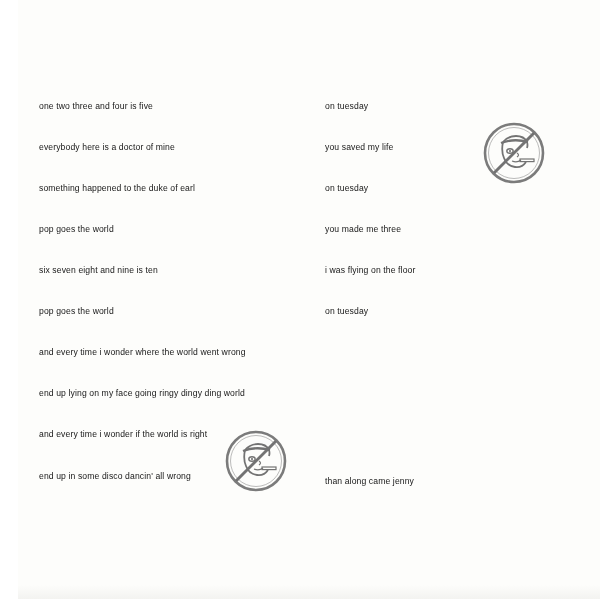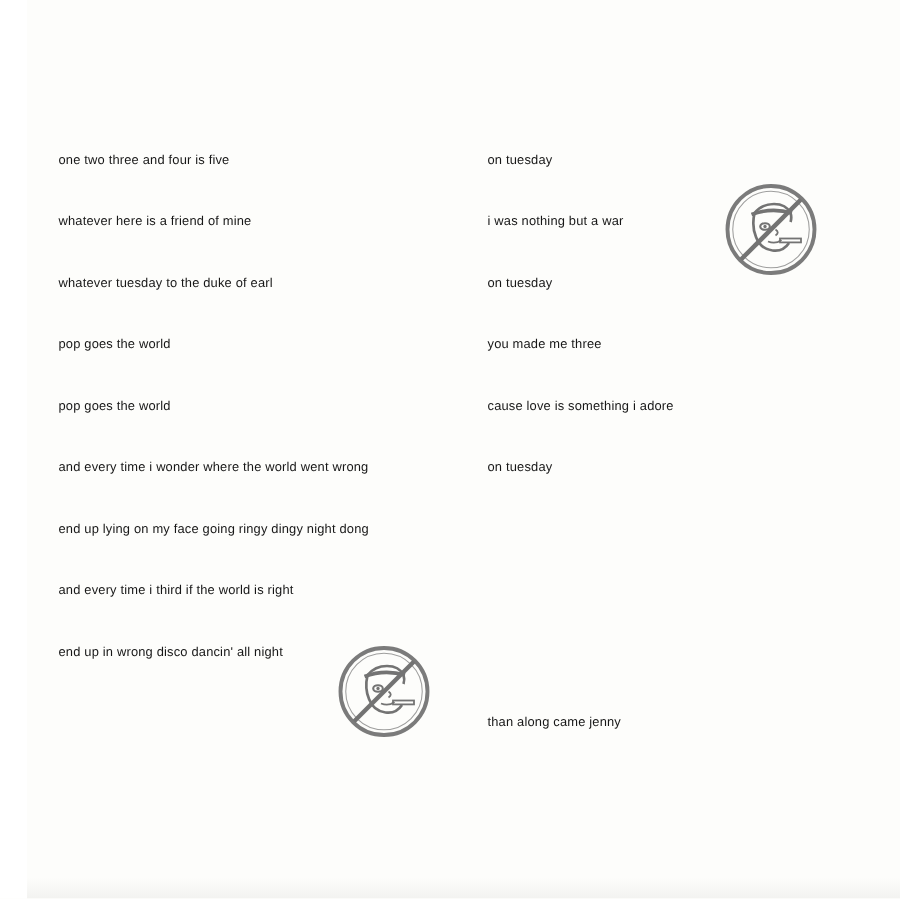--- a/index.html
+++ b/index.html
@@ -82,50 +82,51 @@
 </style>
 </head>
 <body>
 
 <div class="page">
 
   <div class="col col-left">
 
     <div class="stanza">
       <span class="line">one two three and four is five</span>
-      <span class="line">whatever here is a friend of mine</span>
-      <span class="line">whatever tuesday to the duke of earl</span>
+      <span class="line">everybody here is a doctor of mine</span>
+      <span class="line">something happened to the duke of earl</span>
       <span class="line">pop goes the world</span>
+      <span class="line">six seven eight and nine is ten</span>
       <span class="line">pop goes the world</span>
       <span class="line">and every time i wonder where the world went wrong</span>
-      <span class="line">end up lying on my face going ringy dingy night dong</span>
-      <span class="line">and every time i third if the world is right</span>
-      <span class="line">end up in wrong disco dancin' all night</span>
+      <span class="line">end up lying on my face going ringy dingy ding world</span>
+      <span class="line">and every time i wonder if the world is right</span>
+      <span class="line">end up in some disco dancin' all wrong</span>
     </div>
 
     
 
     
 
     
 
     
 
     
 
   </div>
 
   <div class="col col-right">
 
     <div class="stanza">
       <span class="line">on tuesday</span>
-      <span class="line">i was nothing but a war</span>
+      <span class="line">you saved my life</span>
       <span class="line">on tuesday</span>
       <span class="line">you made me three</span>
-      <span class="line">cause love is something i adore</span>
+      <span class="line">i was flying on the floor</span>
       <span class="line">on tuesday</span>
     </div>
 
     <div class="spacer-6"></div>
 
     <div class="stanza">
       <span class="line">than along came jenny</span>
       
       
     </div>

